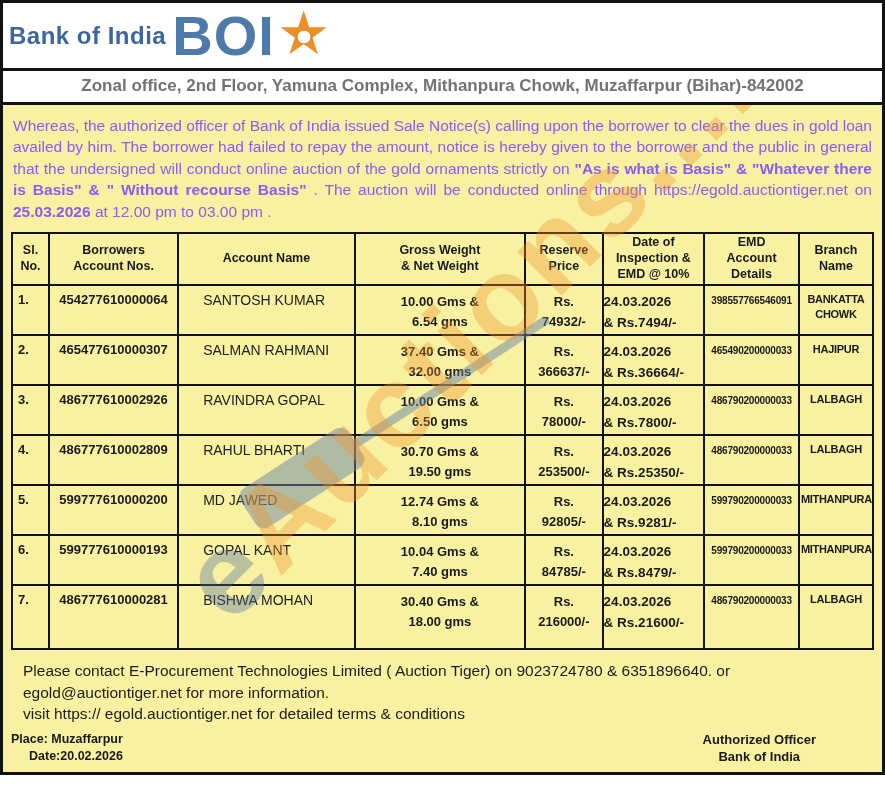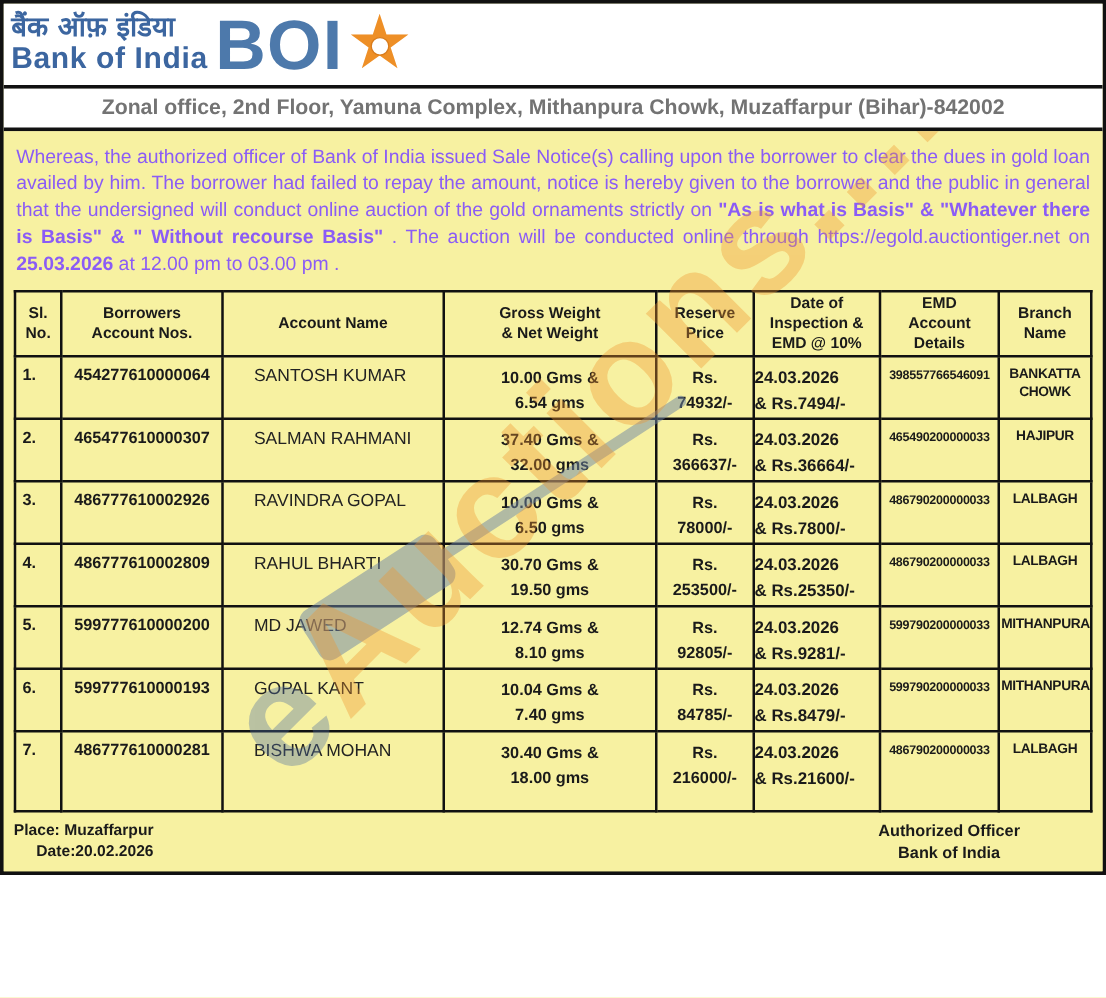--- a/index.html
+++ b/index.html
@@ -99,21 +99,20 @@
   .gavel-handle { position: absolute; left: 112px; top: 19px; width: 245px; height: 9px; background: #6d85a5; border-radius: 4px; }
 </style>
 </head>
 <body>
 
 <div class="doc">
 
   <div class="top-row">
     <div class="logo-block">
       <div class="logo-text">
-        <div class="logo-hindi">बैंक ऑफ़ इंडिया</div>
         <div class="logo-english">Bank of India</div>
       </div>
       <div class="boi-abbr">BOI</div>
       <span class="star">★<span class="star-center"></span></span>
     </div>
   </div>
 
   <div class="address-row">Zonal office, 2nd Floor, Yamuna Complex, Mithanpura Chowk, Muzaffarpur (Bihar)-842002</div>
 
   <div class="main">
@@ -240,20 +239,23 @@
           <td class="res">Rs.
 216000/-</td>
           <td class="date">24.03.2026
 &amp; Rs.21600/-</td>
           <td class="emd">486790200000033</td>
           <td class="br">LALBAGH</td>
         </tr>
       </tbody>
     </table>
 
+    <p class="contact">Please contact E-Procurement Technologies Limited ( Auction Tiger) on 9023724780 &amp; 6351896640. or
+egold@auctiontiger.net for more information.
+visit https:// egold.auctiontiger.net for detailed terms &amp; conditions</p>
 
     <div class="bottom-row">
       <div class="place-date">
         <div>Place: Muzaffarpur</div>
         <div>Date:20.02.2026</div>
       </div>
       <div class="sign">
         <div>Authorized Officer</div>
         <div>Bank of India</div>
       </div>

